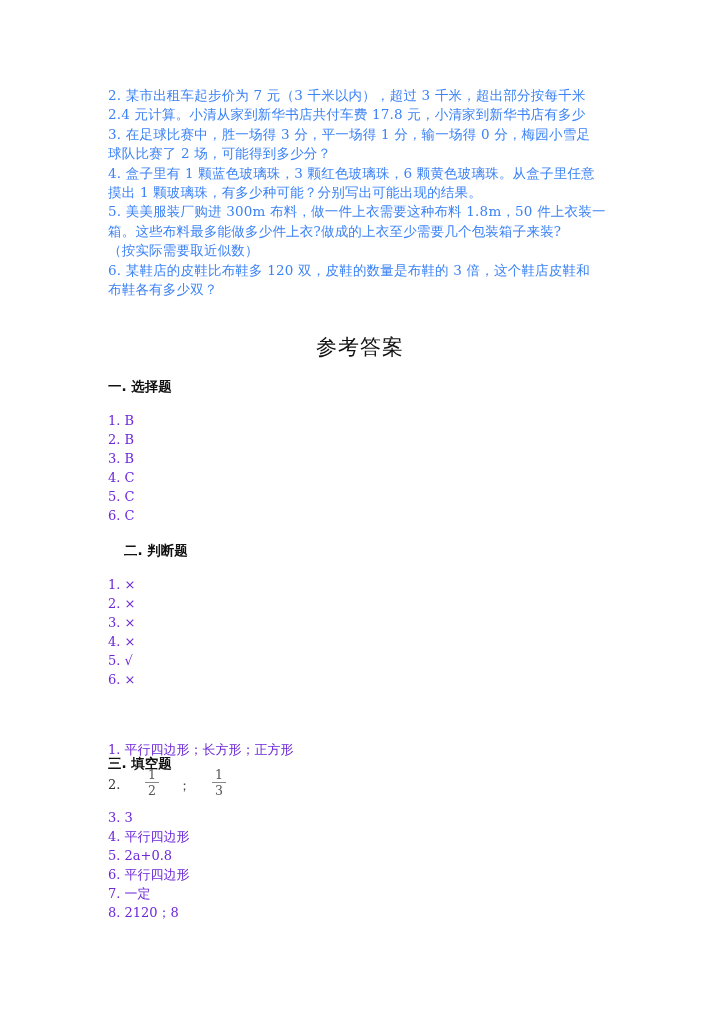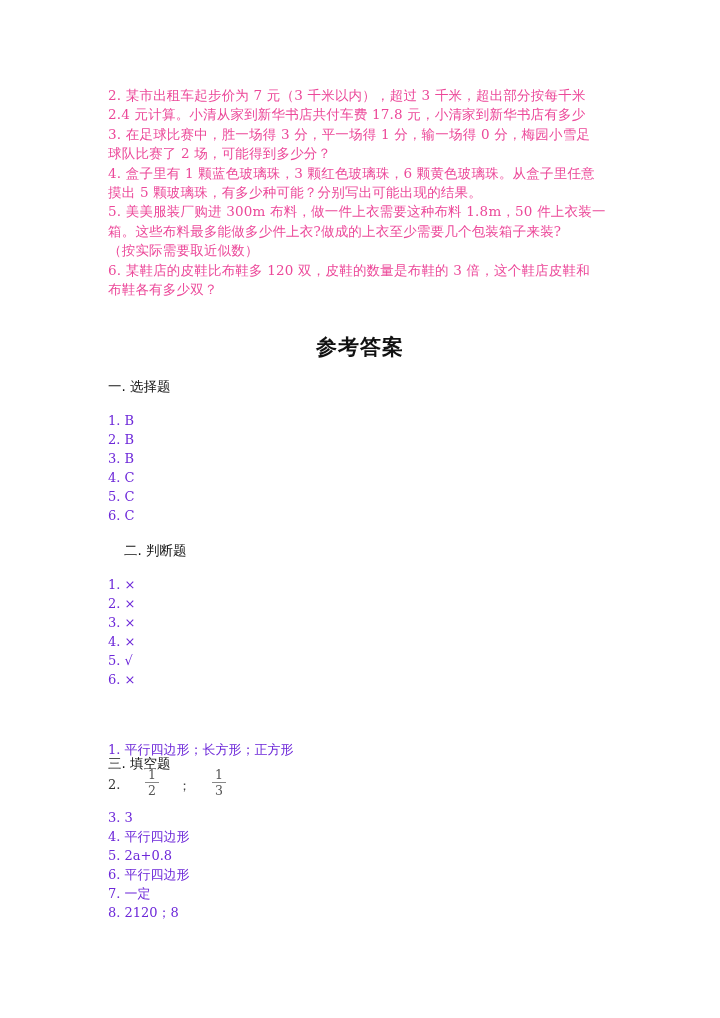--- a/index.html
+++ b/index.html
@@ -17,42 +17,42 @@
     }
     .page {
       position: absolute;
       left: 108px;
       top: 86px;
       width: 510px;
     }
     .q-line {
       font-size: 13.5px;
       line-height: 19.4px;
-      color: #ec4899;
+      color: #3b82f6;
       white-space: nowrap;
       letter-spacing: 0.2px;
     }
     .title {
       position: absolute;
       left: 0;
       width: 720px;
       top: 333px;
       text-align: center;
       font-family: "DejaVu Sans", "Liberation Sans", sans-serif;
       font-size: 21px;
-      font-weight: bold;
+      font-weight: normal;
       color: #111;
       letter-spacing: 1px;
     }
     .section-heading {
       position: absolute;
       left: 108px;
       font-family: "DejaVu Sans", "Liberation Sans", sans-serif;
       font-size: 13.5px;
-      font-weight: normal;
+      font-weight: bold;
       color: #111;
     }
     .ans-list {
       position: absolute;
       left: 108px;
       font-size: 13px;
       line-height: 19.1px;
       color: #6d28d9;
     }
     .ans-item {
@@ -101,21 +101,21 @@
   <div>
     <div class="q-line">2. 某市出租车起步价为 7 元（3 千米以内），超过 3 千米，超出部分按每千米</div>
     <div class="q-line">2.4 元计算。小清从家到新华书店共付车费 17.8 元，小清家到新华书店有多少</div>
   </div>
   <div>
     <div class="q-line">3. 在足球比赛中，胜一场得 3 分，平一场得 1 分，输一场得 0 分，梅园小雪足</div>
     <div class="q-line">球队比赛了 2 场，可能得到多少分？</div>
   </div>
   <div>
     <div class="q-line">4. 盒子里有 1 颗蓝色玻璃珠，3 颗红色玻璃珠，6 颗黄色玻璃珠。从盒子里任意</div>
-    <div class="q-line">摸出 5 颗玻璃珠，有多少种可能？分别写出可能出现的结果。</div>
+    <div class="q-line">摸出 1 颗玻璃珠，有多少种可能？分别写出可能出现的结果。</div>
   </div>
   <div>
     <div class="q-line">5. 美美服装厂购进 300m 布料，做一件上衣需要这种布料 1.8m，50 件上衣装一</div>
     <div class="q-line">箱。这些布料最多能做多少件上衣?做成的上衣至少需要几个包装箱子来装?</div>
     <div class="q-line">（按实际需要取近似数）</div>
   </div>
   <div>
     <div class="q-line">6. 某鞋店的皮鞋比布鞋多 120 双，皮鞋的数量是布鞋的 3 倍，这个鞋店皮鞋和</div>
     <div class="q-line">布鞋各有多少双？</div>
   </div>

